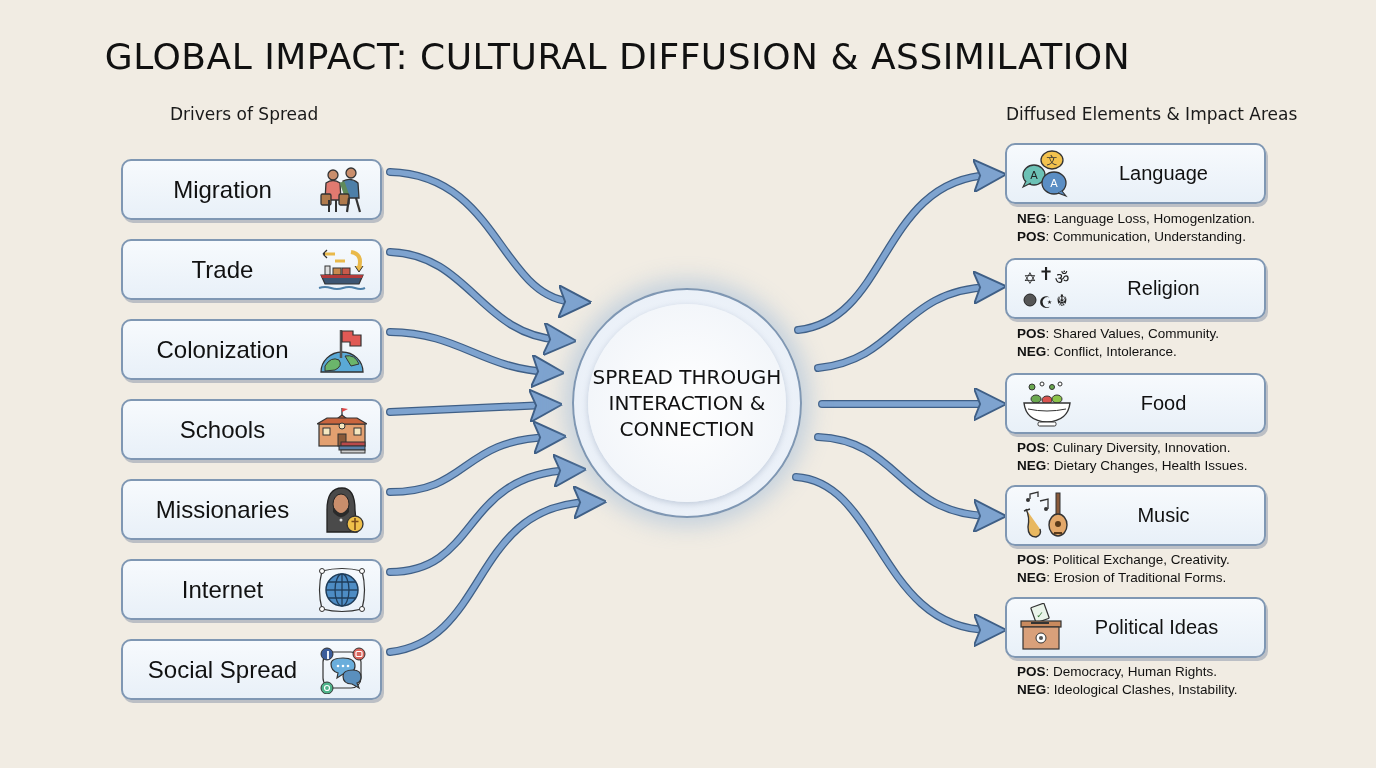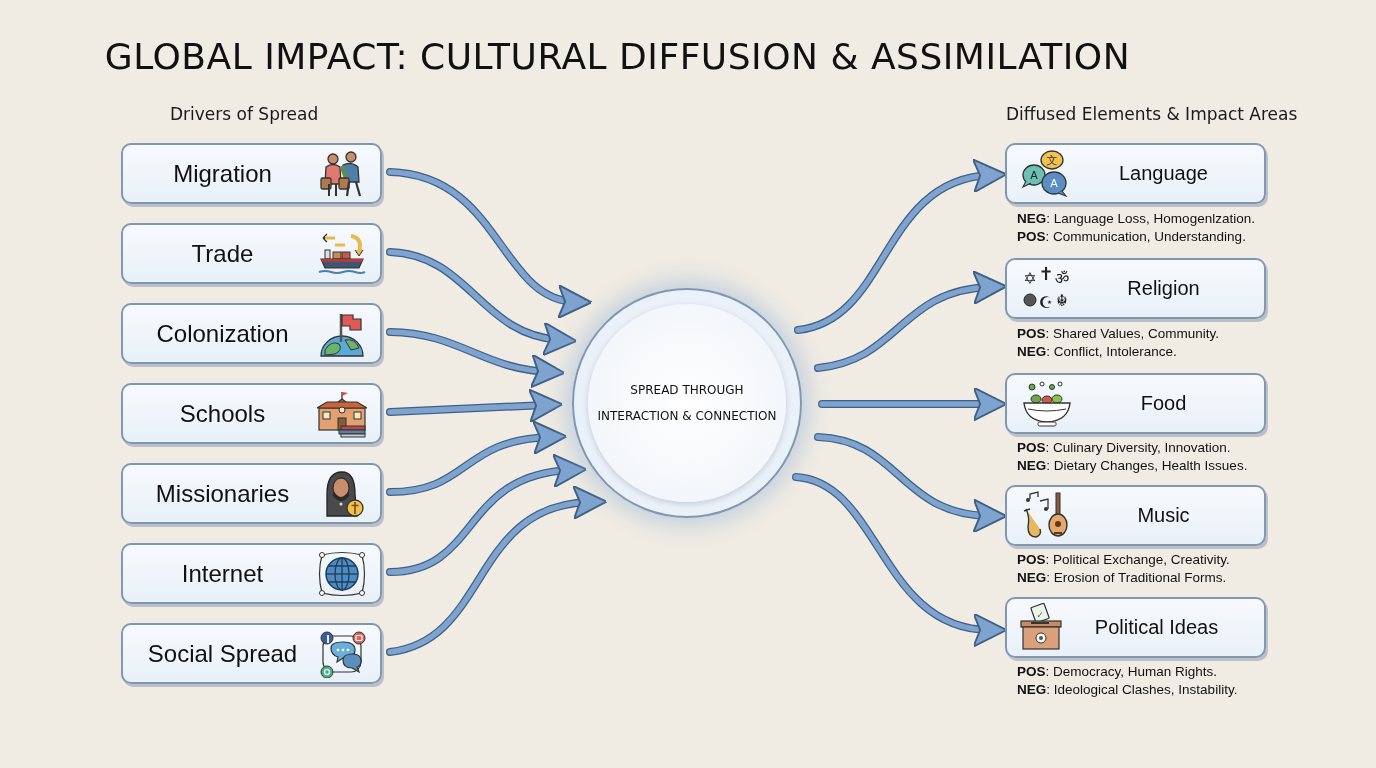--- a/index.html
+++ b/index.html
@@ -21,21 +21,21 @@
   .col-head.left { left:170px; }
   .col-head.right { left:975px;margin-left:31px; }
   svg.arrows { position:absolute; left:0; top:0; width:1376px; height:768px; pointer-events:none; }
   .box {
     position:absolute; box-sizing:border-box;
     background:linear-gradient(#f7fafd,#e8f0f8);
     border:2px solid #7f97b3; border-radius:10px;
     box-shadow:2px 3px 0 rgba(90,110,140,0.35);
     display:flex; align-items:center;
   }
-  .driver { left:121px; width:261px; height:61px; }
+  .driver { left:121px; width:261px; height:61px;margin-top:16px; }
   .driver .label {
     flex:1; text-align:center; font-size:24px; color:#111; padding-left:8px;
   }
   .driver .icon { width:56px; height:50px; margin-right:10px; display:flex; align-items:center; justify-content:center; }
   .elem { left:1005px; width:261px; height:61px; }
   .elem .icon { width:60px; height:50px; margin-left:10px; display:flex; align-items:center; justify-content:center; }
   .elem .label { flex:1; text-align:center; font-size:20px; color:#111; padding-right:14px; }
   .desc { position:absolute; left:1017px; font-size:13.5px; line-height:18px; color:#111; }
   .desc b { font-weight:700; }
   .hub {
@@ -45,21 +45,21 @@
     background:radial-gradient(circle, #f5f8fc 0%, #eaf0f8 75%, #dde7f3 100%);
     box-shadow:0 0 22px 8px rgba(140,175,215,0.45);
   }
   .hub-inner {
     position:absolute; left:14px; top:14px; width:198px; height:198px; border-radius:50%;
     background:radial-gradient(circle, #ffffff 0%, #f3f6fa 70%, #e6edf5 100%);
     box-shadow:0 2px 6px rgba(110,130,160,0.35);
     display:flex; align-items:center; justify-content:center; text-align:center;
   }
   .hub-text {
-    font-family:"DejaVu Sans", sans-serif; font-size:12px; line-height:26px;
+    font-family:"DejaVu Sans", sans-serif; font-size:20px; line-height:26px;
     color:#111; width:190px;
   }
 </style>
 </head>
 <body>
 
 <div class="title">GLOBAL IMPACT: CULTURAL DIFFUSION &amp; ASSIMILATION</div>
 <div class="col-head left">Drivers of Spread</div>
 <div class="col-head right">Diffused Elements &amp; Impact Areas</div>
 

